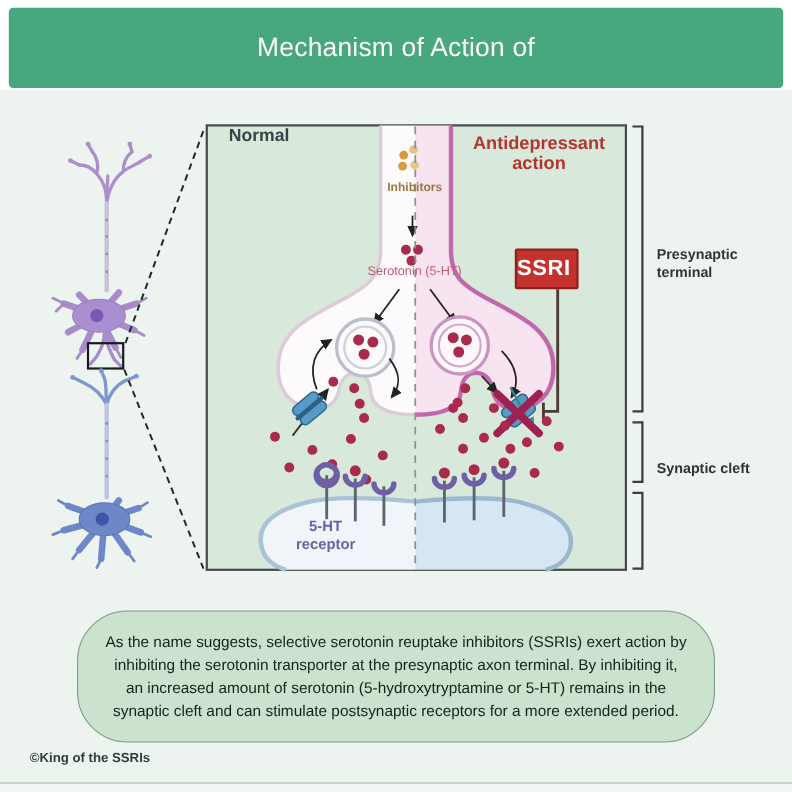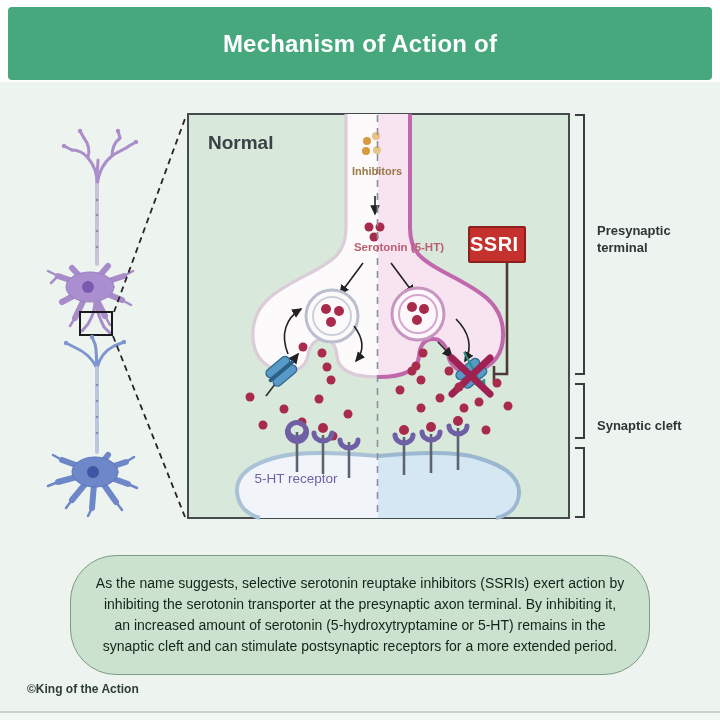--- a/index.html
+++ b/index.html
@@ -10,42 +10,42 @@
     -webkit-font-smoothing:antialiased;
   }
   #app{position:relative;width:720px;height:720px;}
 
   .header-band{position:absolute;left:0;top:0;width:720px;height:82px;background:#ffffff;}
   .title-banner{
     position:absolute;left:8px;top:7px;width:704px;height:73px;
     background:var(--banner_green,#46a87c);border-radius:4px;
     display:flex;flex-direction:column;justify-content:center;align-items:center;
   }
-  .title-line{color:#ffffff;font-weight:bold;font-size:24px;line-height:32px;letter-spacing:.2px;text-align:left;}
+  .title-line{color:#ffffff;font-weight:normal;font-size:24px;line-height:32px;letter-spacing:.2px;text-align:left;}
 
   .diagram-box{
     position:absolute;left:187px;top:113px;width:383px;height:406px;
     background:var(--box_bg,#d8e8db);border:2px solid var(--box_border,#454a4c);
     box-sizing:border-box;
   }
 
   svg.layer{position:absolute;left:0;top:0;pointer-events:none;}
 
   .abs{position:absolute;}
-  .normal-label{left:208px;top:132px;font-size:19px;font-weight:bold;color:var(--normal_dark,#3b4247);}
+  .normal-label{left:208px;top:115px;font-size:16px;font-weight:bold;color:var(--normal_dark,#3b4247);}
   .antidep-label{left:418px;top:121px;width:144px;text-align:center;font-size:16.5px;line-height:19px;font-weight:bold;color:var(--antidep_red,#b13530);}
   .tryptophan-label{left:335px;top:165px;width:84px;text-align:center;font-size:11px;font-weight:600;color:var(--tryptophan_text,#9b7846);}
-  .serotonin-label{left:325px;top:241px;width:104px;text-align:center;font-size:11.5px;font-weight:700;color:var(--serotonin_text,#bc5f72);margin-left:22px;}
+  .serotonin-label{left:325px;top:241px;width:104px;text-align:center;font-size:11.5px;font-weight:400;color:var(--serotonin_text,#bc5f72);}
   .ssri-box{
     left:468px;top:226px;width:58px;height:37px;box-sizing:border-box;
     background:var(--ssri_red,#c5322d);border:2.5px solid var(--ssri_border,#8d1f1c);border-radius:2px;
     display:flex;align-items:center;
   }
   .ssri-label{color:#fff;font-weight:bold;font-size:20px;letter-spacing:.5px;}
-  .receptor-label{left:254px;top:471px;width:84px;text-align:center;font-size:13.5px;line-height:16px;font-weight:normal;color:var(--receptor_purple,#7a63a8);}
+  .receptor-label{left:254px;top:471px;width:84px;text-align:center;font-size:13.5px;line-height:16px;font-weight:bold;color:var(--receptor_purple,#7a63a8);}
 
   .side-label{left:597px;width:100px;font-size:13px;line-height:17px;font-weight:600;color:var(--label_dark,#2d3537);}
   .side-label.presyn{top:222px;}
   .side-label.cleft{top:389px;margin-top:28px;}
   .side-label.postsyn{top:462px;}
 
   .caption-box{
     left:70px;top:555px;width:580px;height:120px;box-sizing:border-box;
     background:var(--caption_bg,#cbe2cf);border:1.5px solid var(--caption_border,#7f9a86);
     border-radius:46px;
@@ -295,30 +295,31 @@
     </g>
 
     <g stroke="#383d3f" stroke-width="2" fill="none">
       <path d="M575,115 L584,115 L584,374 L575,374"></path>
       <path d="M575,384 L584,384 L584,438 L575,438"></path>
       <path d="M575,448 L584,448 L584,517 L575,517"></path>
     </g>
   </svg>
 
   <div class="abs normal-label">Normal</div>
+  <div class="abs antidep-label">Antidepressant action</div>
   <div class="abs tryptophan-label">Inhibitors</div>
   <div class="abs serotonin-label">Serotonin (5-HT)</div>
   <div class="abs ssri-box">
     <span class="ssri-label">SSRI</span>
   </div>
   <div class="abs receptor-label">5-HT receptor</div>
 
   <div class="abs side-label presyn">Presynaptic terminal</div>
   <div class="abs side-label cleft">Synaptic cleft</div>
 
   <div class="abs caption-box">
     <div class="caption-text">As the name suggests, selective serotonin reuptake inhibitors (SSRIs) exert action by inhibiting the serotonin transporter at the presynaptic axon terminal. By inhibiting it, an increased amount of serotonin (5-hydroxytryptamine or 5-HT) remains in the synaptic cleft and can stimulate postsynaptic receptors for a more extended period.</div>
   </div>
 
-  <div class="abs credit-text">©King of the Action</div>
+  <div class="abs credit-text">©King of the SSRIs</div>
   <div class="abs bottom-rule"></div>
   <div class="abs bottom-strip"></div>
 </div>
 
 </body></html>

